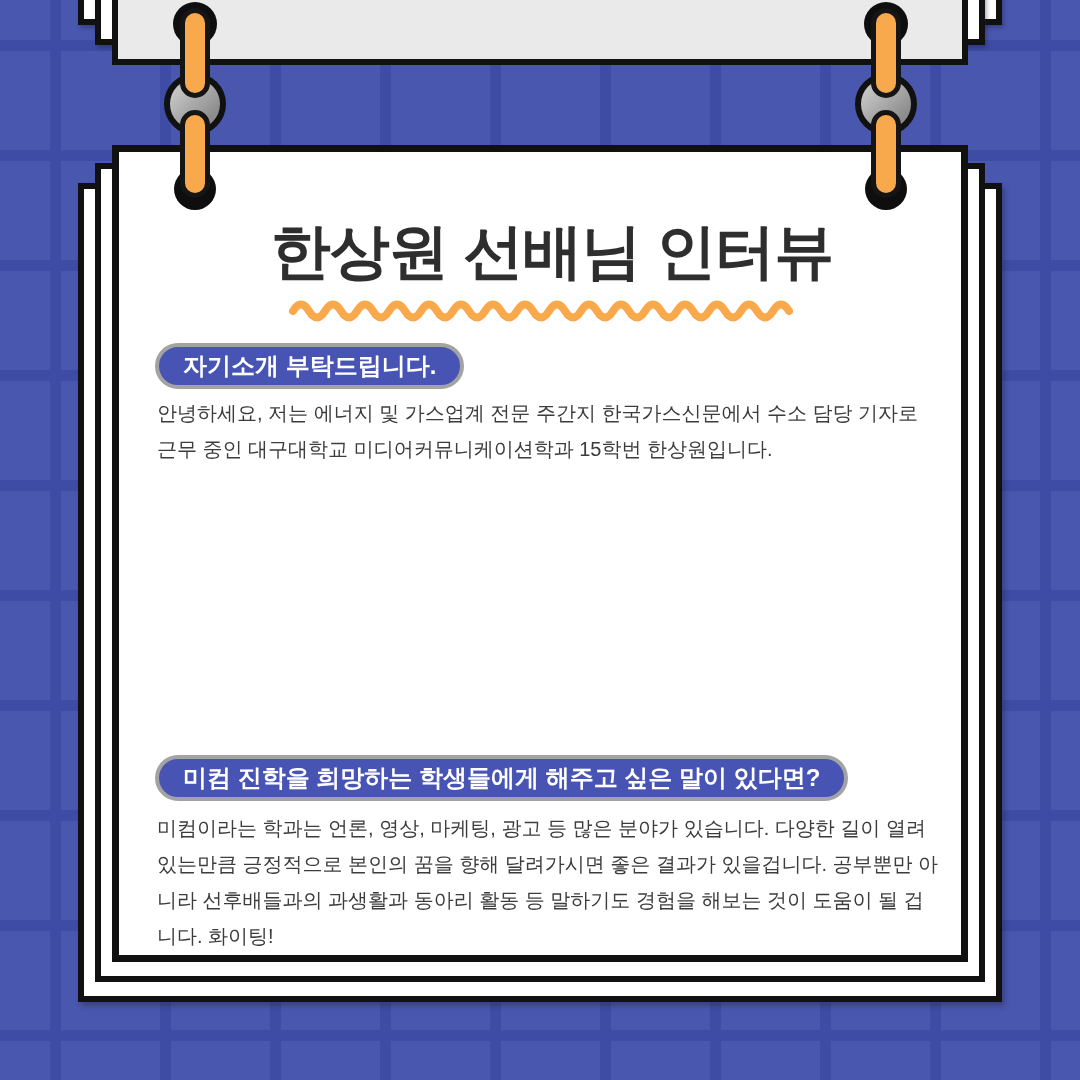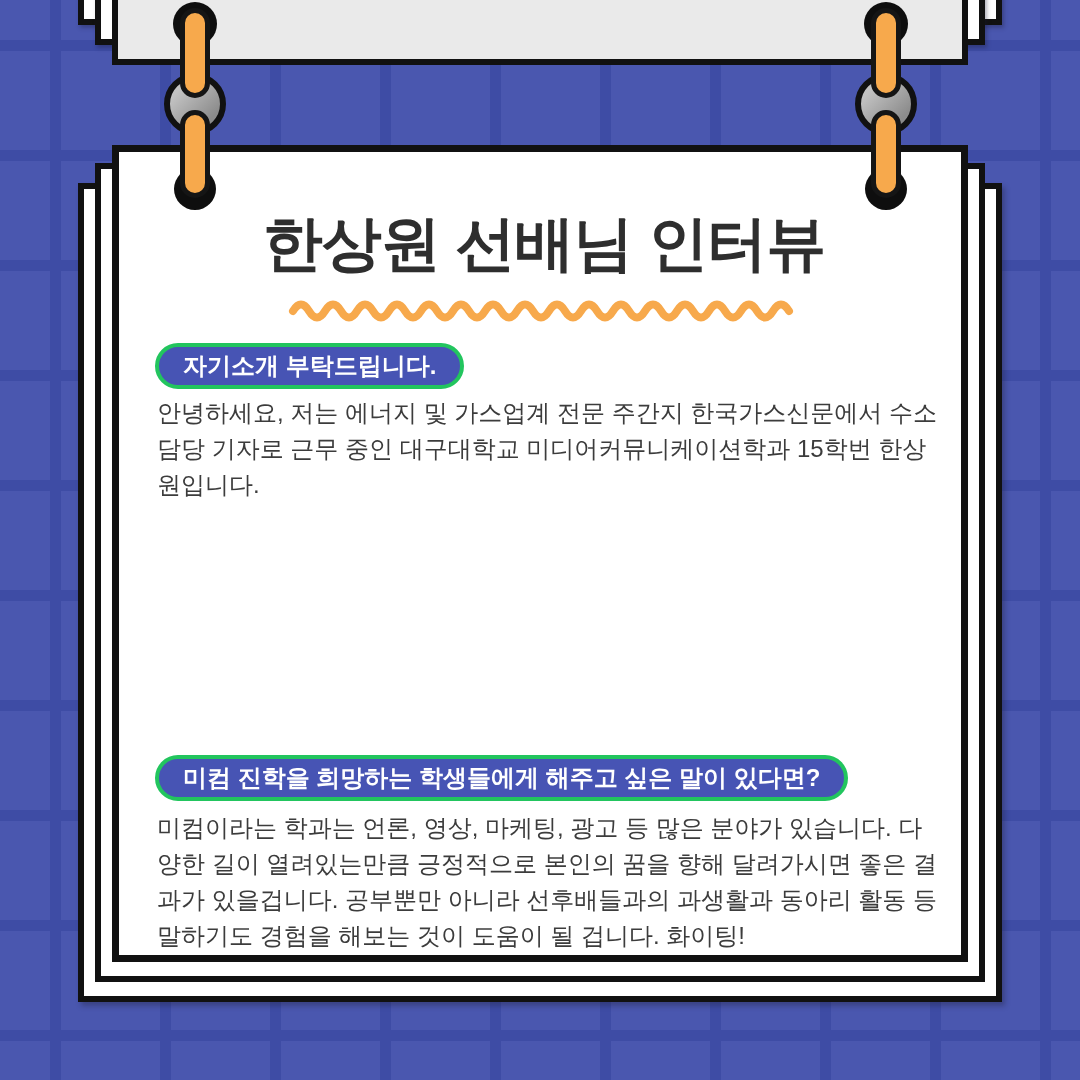--- a/index.html
+++ b/index.html
@@ -16,31 +16,31 @@
   .top-back {left:78px; top:-14px; width:924px; height:39px;  z-index:3; box-shadow:2px 3px 4px rgba(30,30,55,.35);}
   .top-mid  {left:95px; top:-14px; width:890px; height:59px;  z-index:4; box-shadow:2px 3px 4px rgba(30,30,55,.35);}
   .top-front{left:112px;top:-14px; width:856px; height:79px;  z-index:5; background:#eaeaea;}
   
   .card-back{left:78px; top:183px; width:924px; height:819px; z-index:6; box-shadow:3px 4px 5px rgba(30,30,55,.35);}
   .card-mid {left:95px; top:163px; width:890px; height:819px; z-index:7;}
   .card     {position:absolute;left:112px;top:145px;width:856px;height:817px;z-index:8;
              background:#ffffff;border:7px solid #111;box-sizing:border-box;}
   .title{
     position:absolute;left:0;top:48px;width:100%;text-align:center;
-    font-size:60px;font-weight:900;color:#2e2e2e;letter-spacing:-1px;margin:4px;
+    font-size:60px;font-weight:900;color:#2e2e2e;letter-spacing:-1px;margin:12px;
   }
   .wave{position:absolute;left:168px;top:140px;}
   .pill{
     position:absolute;display:inline-flex;align-items:center;height:46px;
-    padding:0 24px;border:4px solid #22c55e;border-radius:26px;box-sizing:border-box;
+    padding:0 24px;border:4px solid #a3a3a3;border-radius:26px;box-sizing:border-box;
     background:#4754b4;color:#ffffff;font-size:24px;font-weight:600;white-space:nowrap;
   }
   .answer{
     position:absolute;left:38px;width:786px;margin:0;
-    font-size:24px;line-height:36px;color:#3c3c3c;word-break:normal;overflow-wrap:break-word;
+    font-size:20px;line-height:36px;color:#3c3c3c;word-break:normal;overflow-wrap:break-word;
   }
   .pill-1{left:36px;top:191px;}
   .ans-1 {top:243px;}
   .pill-2{left:36px;top:336px;}
   .ans-2 {top:392px;}
   .pill-3{left:36px;top:603px;}
   .ans-3 {top:658px;}
   
   .ring{position:absolute;top:0;width:64px;height:214px;z-index:30;}
   .ring-left {left:163px;}

